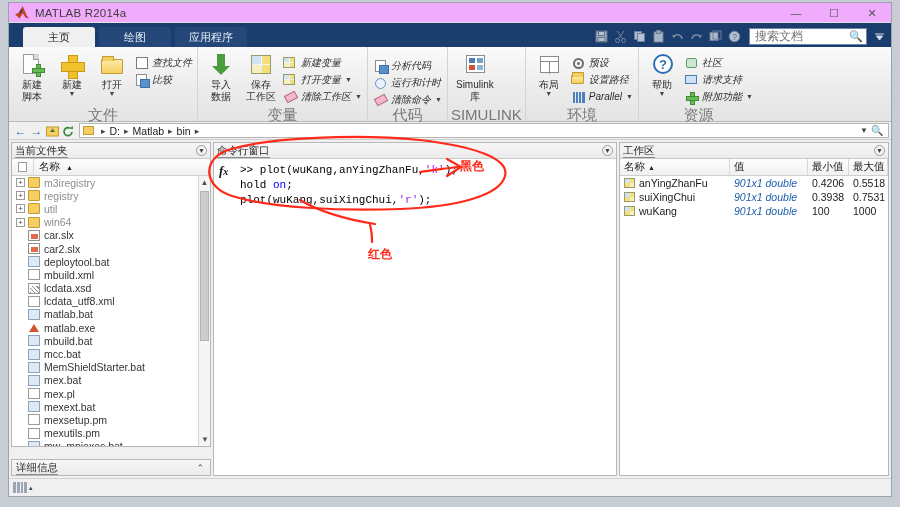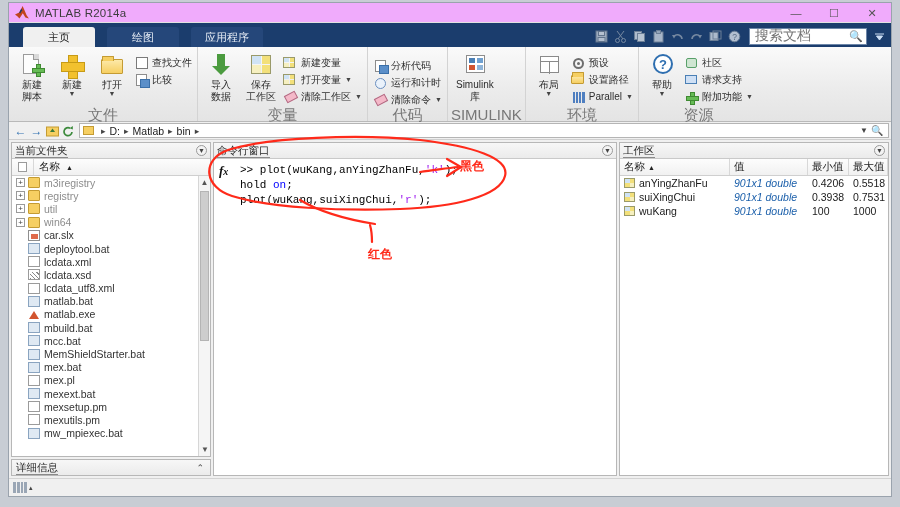--- a/index.html
+++ b/index.html
@@ -29,43 +29,43 @@
     width:38px; height:20px; display:flex; align-items:center; justify-content:center;
     color:#555; font-size:11px;
   }
 
   
   .tabstrip {
     height:24px; background:#1b3d6d; display:flex; align-items:flex-end;
     position:relative; flex:0 0 24px; padding-left:14px;
   }
   .tab {
-    height:20px; min-width:72px; padding:0 7px; margin-right:12px;
+    height:20px; min-width:72px; padding:0 7px; margin-right:4px;
     display:flex; align-items:center; justify-content:center;
     color:#e8eef6; font-size:11px;
     border-top-left-radius:3px; border-top-right-radius:3px;
     background:#25477a;
   }
   .tab.active { background:#f0f0f0; color:#1a1a1a; }
   .qa {
     position:absolute; right:0; top:2px; height:22px; display:flex; align-items:center;
     padding-right:4px;
   }
   .qa-ico {
     width:17px; height:16px; margin:0 1px; opacity:.72;
     display:flex; align-items:center; justify-content:center;
   }
   .searchbox {
     width:118px; height:17px; background:#fff; border:1px solid #6d86a8;
     display:flex; align-items:center; padding:0 3px; margin-left:5px;
     position:relative;
   }
   .searchbox input {
-    border:0; outline:0; width:100px; font-size:14px;
-    font-family:Liberation Mono, monospace; color:#333; background:transparent;
+    border:0; outline:0; width:100px; font-size:12px;
+    font-family:Liberation Sans, sans-serif; color:#333; background:transparent;
   }
   .mag { position:absolute; right:3px; color:#2b6cb0; font-size:11px; }
   .collapse-rib { width:16px; height:17px; margin-left:4px; color:#cfe0f5; display:flex;align-items:center;justify-content:center;}
 
   
   .ribbon {
     flex:0 0 75px; background:linear-gradient(#fafafa,#ececec 55%,#e4e4e4);
     border-bottom:1px solid #b9b9b9; display:flex; position:relative;
   }
   .rgroup { display:flex; flex-direction:column; position:relative; padding:2px 3px 0 3px;}
@@ -75,21 +75,21 @@
     height:13px; text-align:center; font-size:15px; color:#777;
     line-height:13px;
   }
   .big-btn {
     width:40px; display:flex; flex-direction:column; align-items:center;
     padding-top:2px; cursor:default;
   }
   .big-btn .bi { width:26px; height:25px; position:relative; }
   .big-btn .bl { font-size:10px; color:#2d2d2d; text-align:center; line-height:11px; margin-top:1px;}
   .big-btn .caret { font-size:7px; color:#444; line-height:7px; }
-  .small-col { display:flex; flex-direction:column; padding-top:3px; }
+  .small-col { display:flex; flex-direction:column; padding-top:3px;font-style:italic; }
   .small-btn {
     height:17px; display:flex; align-items:center; padding:0 2px; cursor:default;
   }
   .small-btn .si { width:15px; height:14px; margin-right:3px; position:relative; flex:0 0 15px;}
   .small-btn .sl { font-size:10px; color:#2d2d2d; white-space:nowrap; }
   .small-btn .caret { font-size:7px; color:#444; margin-left:4px; }
   .doc-ico { position:absolute; left:4px; top:1px; width:16px; height:20px; background:#fdfdfd; border:1px solid #9b9b9b; }
   .doc-fold { position:absolute; right:-1px; top:-1px; width:6px; height:6px; background:#d9d9d9; border-left:1px solid #9b9b9b; border-bottom:1px solid #9b9b9b;}
   .plus-y {
     position:absolute; left:50%; top:50%; transform:translate(-50%,-50%);
@@ -181,21 +181,21 @@
     flex:0 0 16px; background:linear-gradient(#f7f7f7,#ebebeb);
     border-bottom:1px solid #c9c9c9; display:flex; align-items:center;
     padding:0 3px; font-size:10.5px; color:#2a2a2a; position:relative;
   }
   .panel-hdr .t { border-bottom:1px solid #8a8a8a; line-height:13px;}
   .hdr-btn { position:absolute; right:3px; width:11px; height:11px; border-radius:50%;
     border:1px solid #9a9a9a; background:#f3f3f3; display:flex; align-items:center;
     justify-content:center; font-size:7px; color:#444;}
 
   
-  .leftcol { width:200px; display:flex; flex-direction:column; gap:2px; }
+  .leftcol { width:200px; display:flex; flex-direction:column; gap:12px; }
   .filespanel { flex:1; min-height:0; }
   .fl-colhdr {
     flex:0 0 17px; background:linear-gradient(#fdfdfd,#f1f1f1);
     border-bottom:1px solid #cfcfcf; display:flex; align-items:center; font-size:10.5px;
   }
   .fl-colhdr .c0 { width:22px; border-right:1px solid #d8d8d8; height:100%; display:flex;align-items:center;justify-content:center;}
   .fl-colhdr .c1 { padding-left:5px; color:#222; }
   .filelist { flex:1; overflow:hidden; position:relative; }
   .frow { height:13.2px; display:flex; align-items:center; padding-left:4px; font-size:10.5px; color:#333;}
   .expander {
@@ -660,27 +660,32 @@
               <div class="ficon ic-folder"></div>
               <span style="color: rgb(141, 141, 141);">win64</span>
             </div>
             <div class="frow">
               <div class="spacer9"></div>
               <div class="ficon ic-slx"></div>
               <span>car.slx</span>
             </div>
             <div class="frow">
               <div class="spacer9"></div>
+              <div class="ficon ic-slx"></div>
+              <span>car2.slx</span>
+            </div>
+            <div class="frow">
+              <div class="spacer9"></div>
               <div class="ficon ic-bat"></div>
               <span>deploytool.bat</span>
             </div>
             <div class="frow">
               <div class="spacer9"></div>
               <div class="ficon ic-page"></div>
-              <span>lcdata.xml</span>
+              <span>mbuild.xml</span>
             </div>
             <div class="frow">
               <div class="spacer9"></div>
               <div class="ficon ic-xsd"></div>
               <span>lcdata.xsd</span>
             </div>
             <div class="frow">
               <div class="spacer9"></div>
               <div class="ficon ic-page"></div>
               <span>lcdata_utf8.xml</span>

